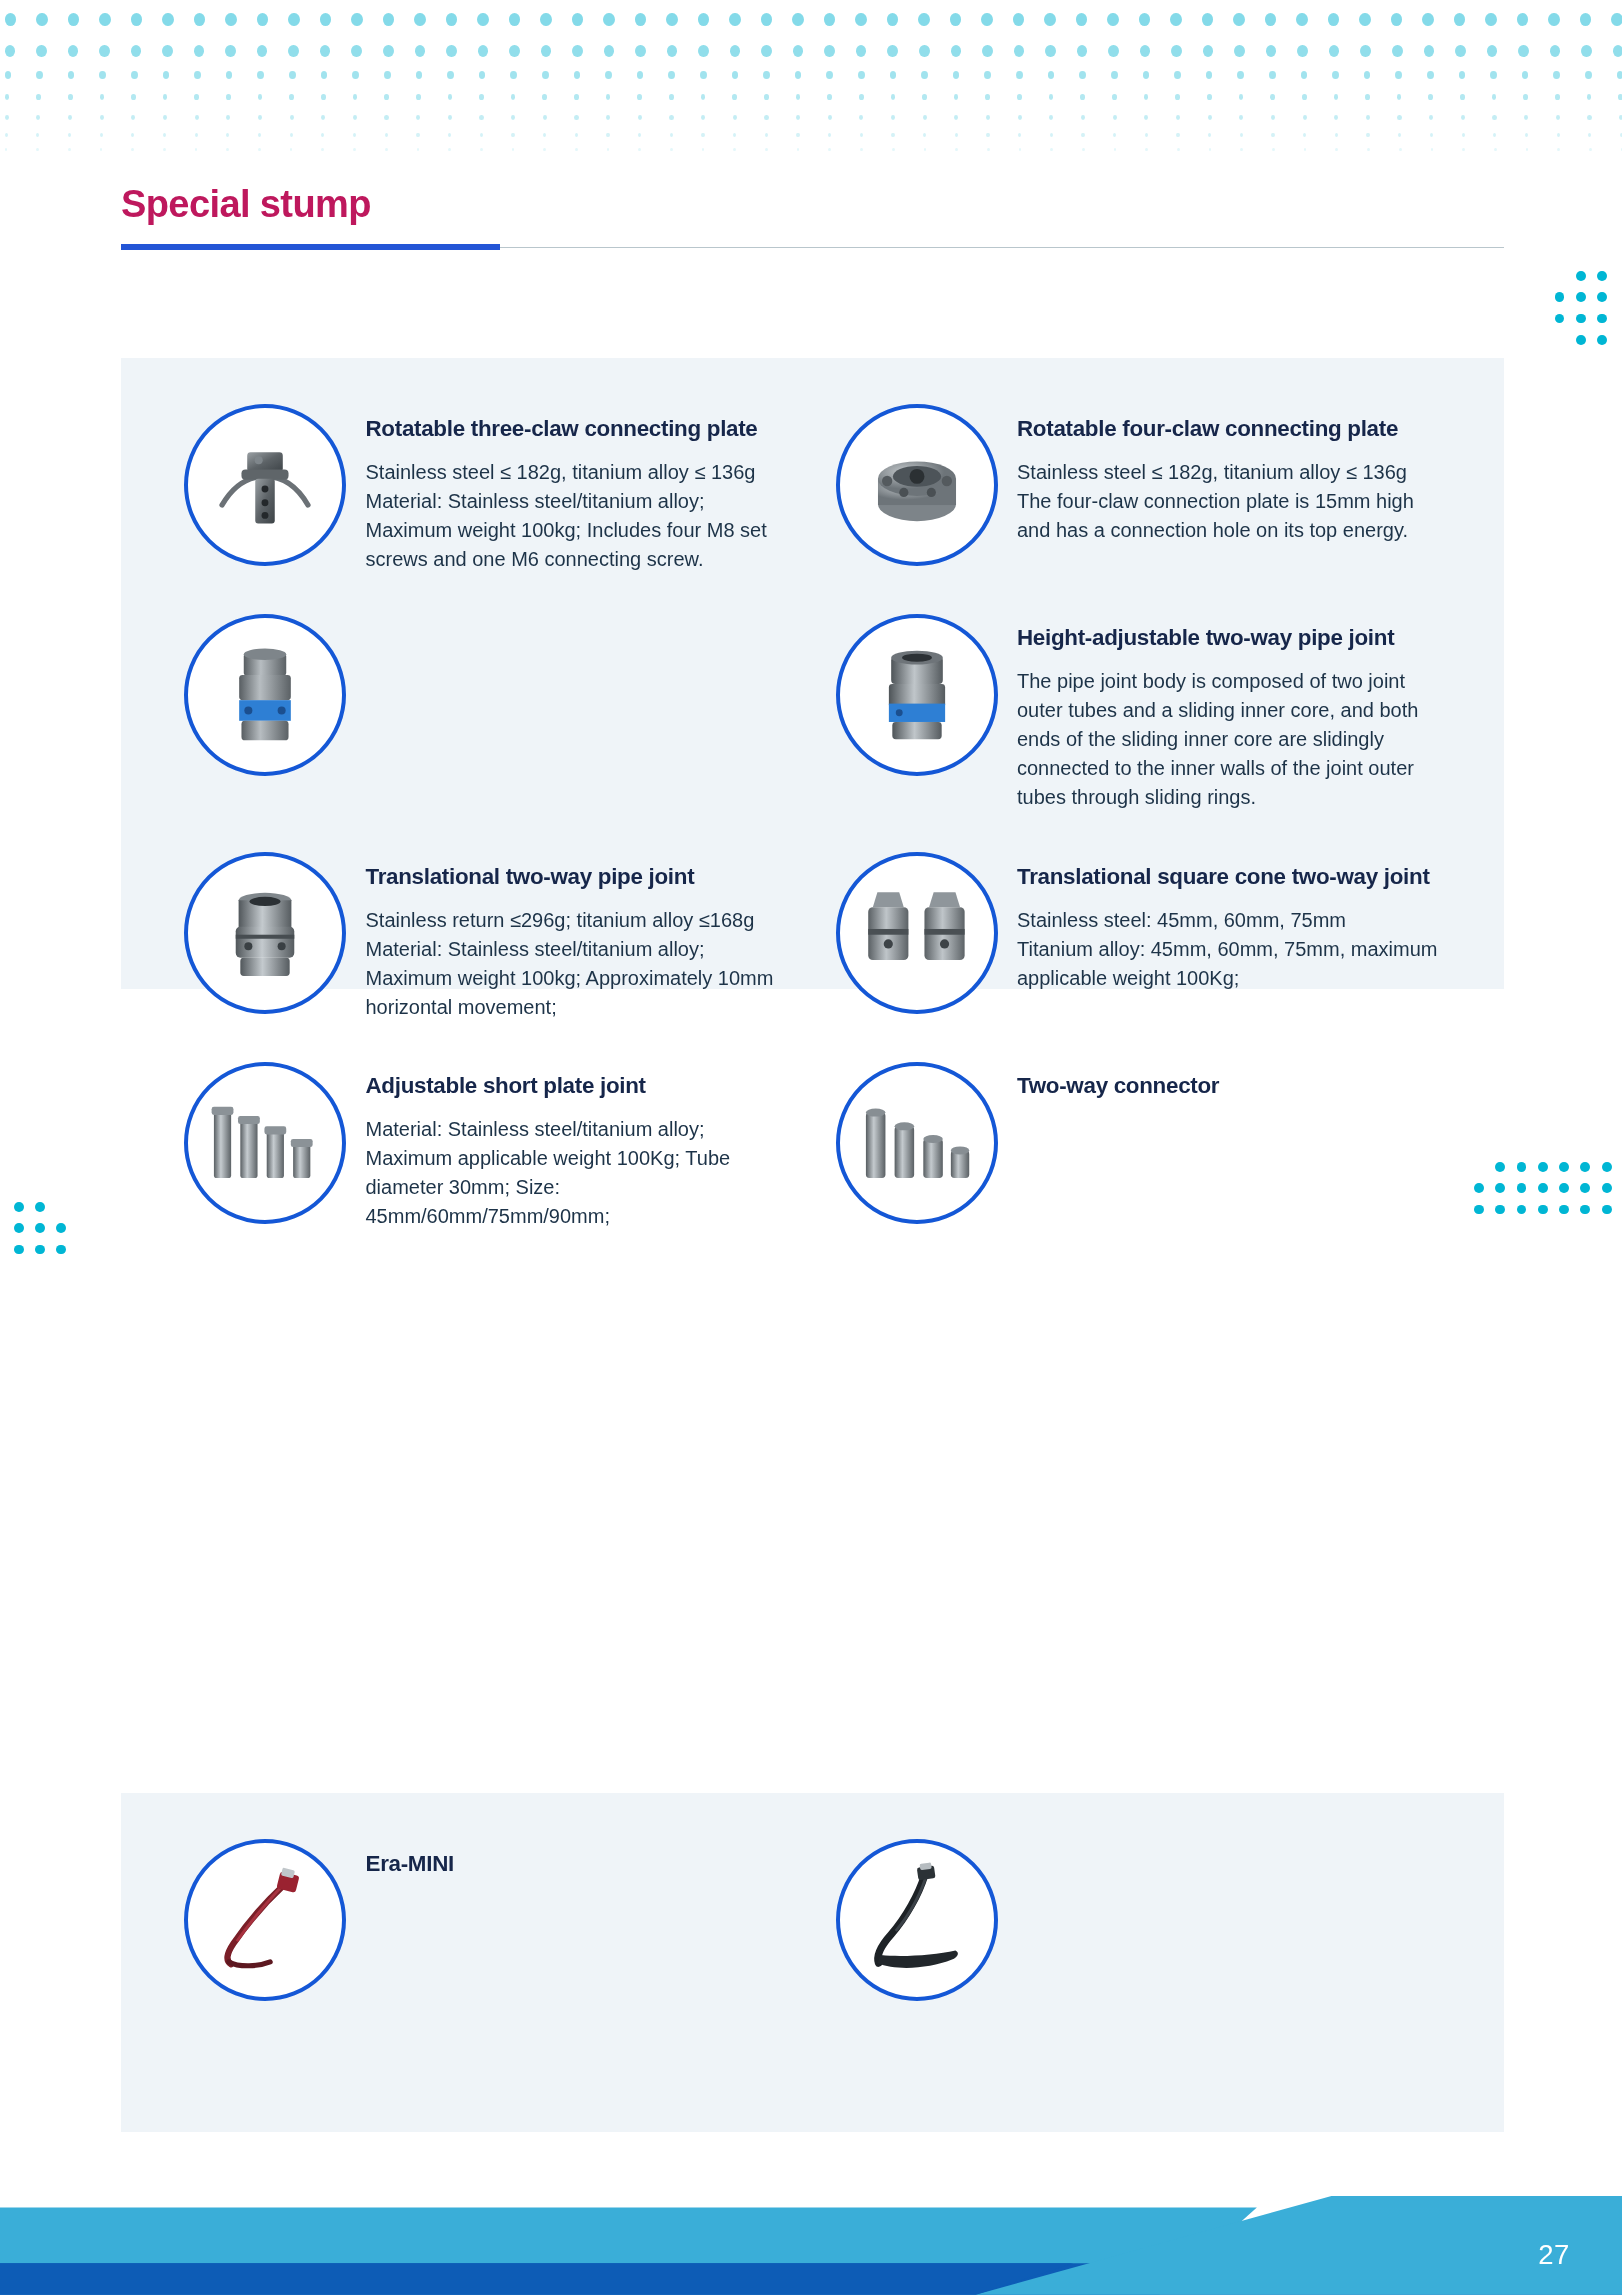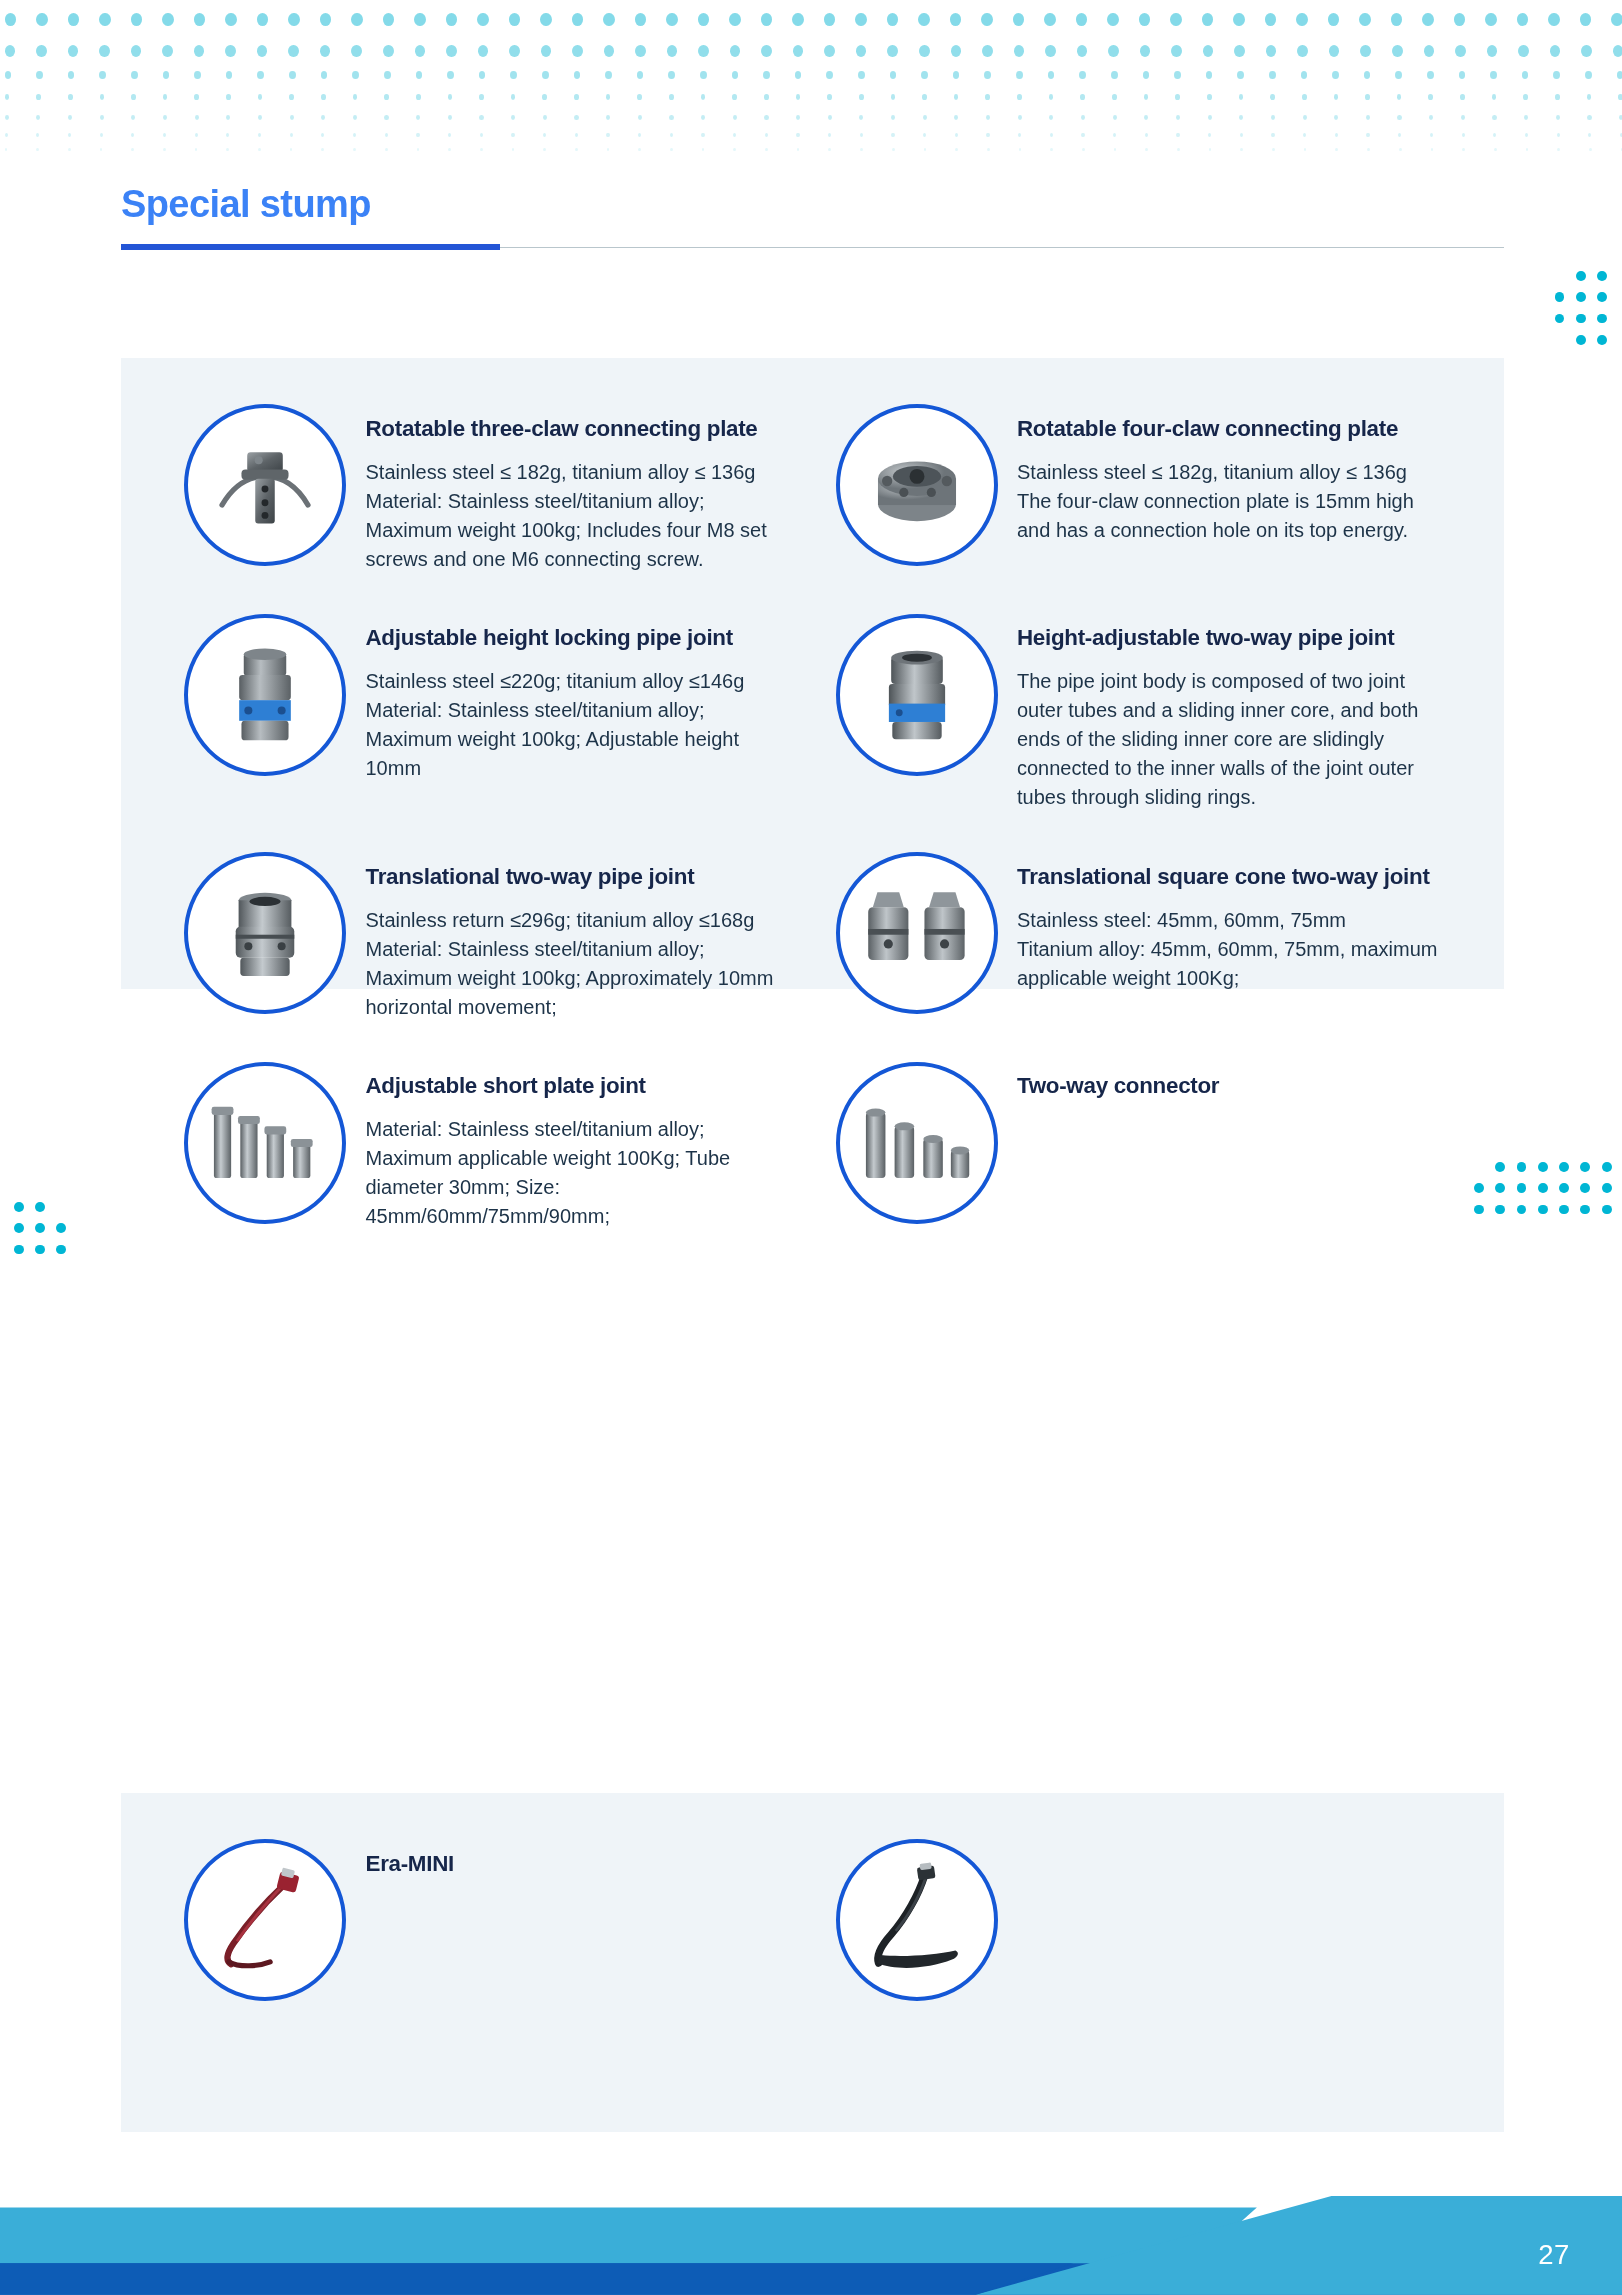--- a/index.html
+++ b/index.html
@@ -17,21 +17,21 @@
   .dot-row i { display:block; border-radius:50%; background:#7ed9e8; }
 
   
   .dot-cluster { position:absolute; display:grid; gap:11.5px; }
   .dot-cluster i { display:block; width:9.8px; height:9.8px; border-radius:50%; background:#00b6d4; }
   .dot-cluster i.off { background:transparent; }
 
   
   .section { position:absolute; left:121px; width:1383px; }
   .sec-title {
-    font-size:38px; font-weight:700; color:#3b82f6;
+    font-size:38px; font-weight:700; color:#be185d;
     letter-spacing:-0.6px; line-height:1.05;
   }
   .sec-rule { position:relative; margin-top:19.5px; height:5.7px; width:1383px; }
   .sec-rule .thick { position:absolute; left:0; top:0; height:5.7px; width:379px; background:#2355d6; }
   .sec-rule .thin  { position:absolute; left:379px; top:2.3px; height:1.1px; width:1004px; background:#b9c6cc; }
 
   
   .panel { position:absolute; left:121px; width:1383px; background:#eff4f8;margin-top:25px; }
 
   .grid { display:grid; grid-template-columns:1fr 1fr; }
@@ -577,27 +577,20 @@
               </defs>
       <rect x="78" y="42" width="74" height="40" rx="6" fill="url(#m3)"></rect>
       <rect x="70" y="80" width="90" height="44" rx="6" fill="url(#m3)"></rect>
       <rect x="70" y="124" width="90" height="36" fill="#2e7fd4"></rect>
       <rect x="74" y="160" width="82" height="34" rx="6" fill="url(#m3)"></rect>
       <circle cx="86" cy="142" r="7" fill="#1b4f8f"></circle>
               <circle cx="144" cy="142" r="7" fill="#1b4f8f"></circle>
       <ellipse cx="115" cy="44" rx="37" ry="10" fill="#7e858a"></ellipse>
     </svg>
           </div>
-          <div class="card-body">
-            <div class="card-title">Adjustable height locking pipe joint</div>
-            <div class="card-desc">
-              <div>Stainless steel ≤220g; titanium alloy ≤146g</div>
-              <div style="text-align: left;">Material: Stainless steel/titanium alloy; Maximum weight 100kg; Adjustable height 10mm</div>
-            </div>
-          </div>
         </div>
         <div class="card">
           <div class="thumb">
     <svg width="132" height="132" viewBox="0 0 230 230">
       <defs>
                 <linearGradient id="m4" x1="0" y1="0" x2="1" y2="0">
         <stop offset="0" stop-color="#4e5458"></stop>
                   <stop offset=".45" stop-color="#c0c6ca"></stop>
                   <stop offset="1" stop-color="#555b5f"></stop>
       </linearGradient>

